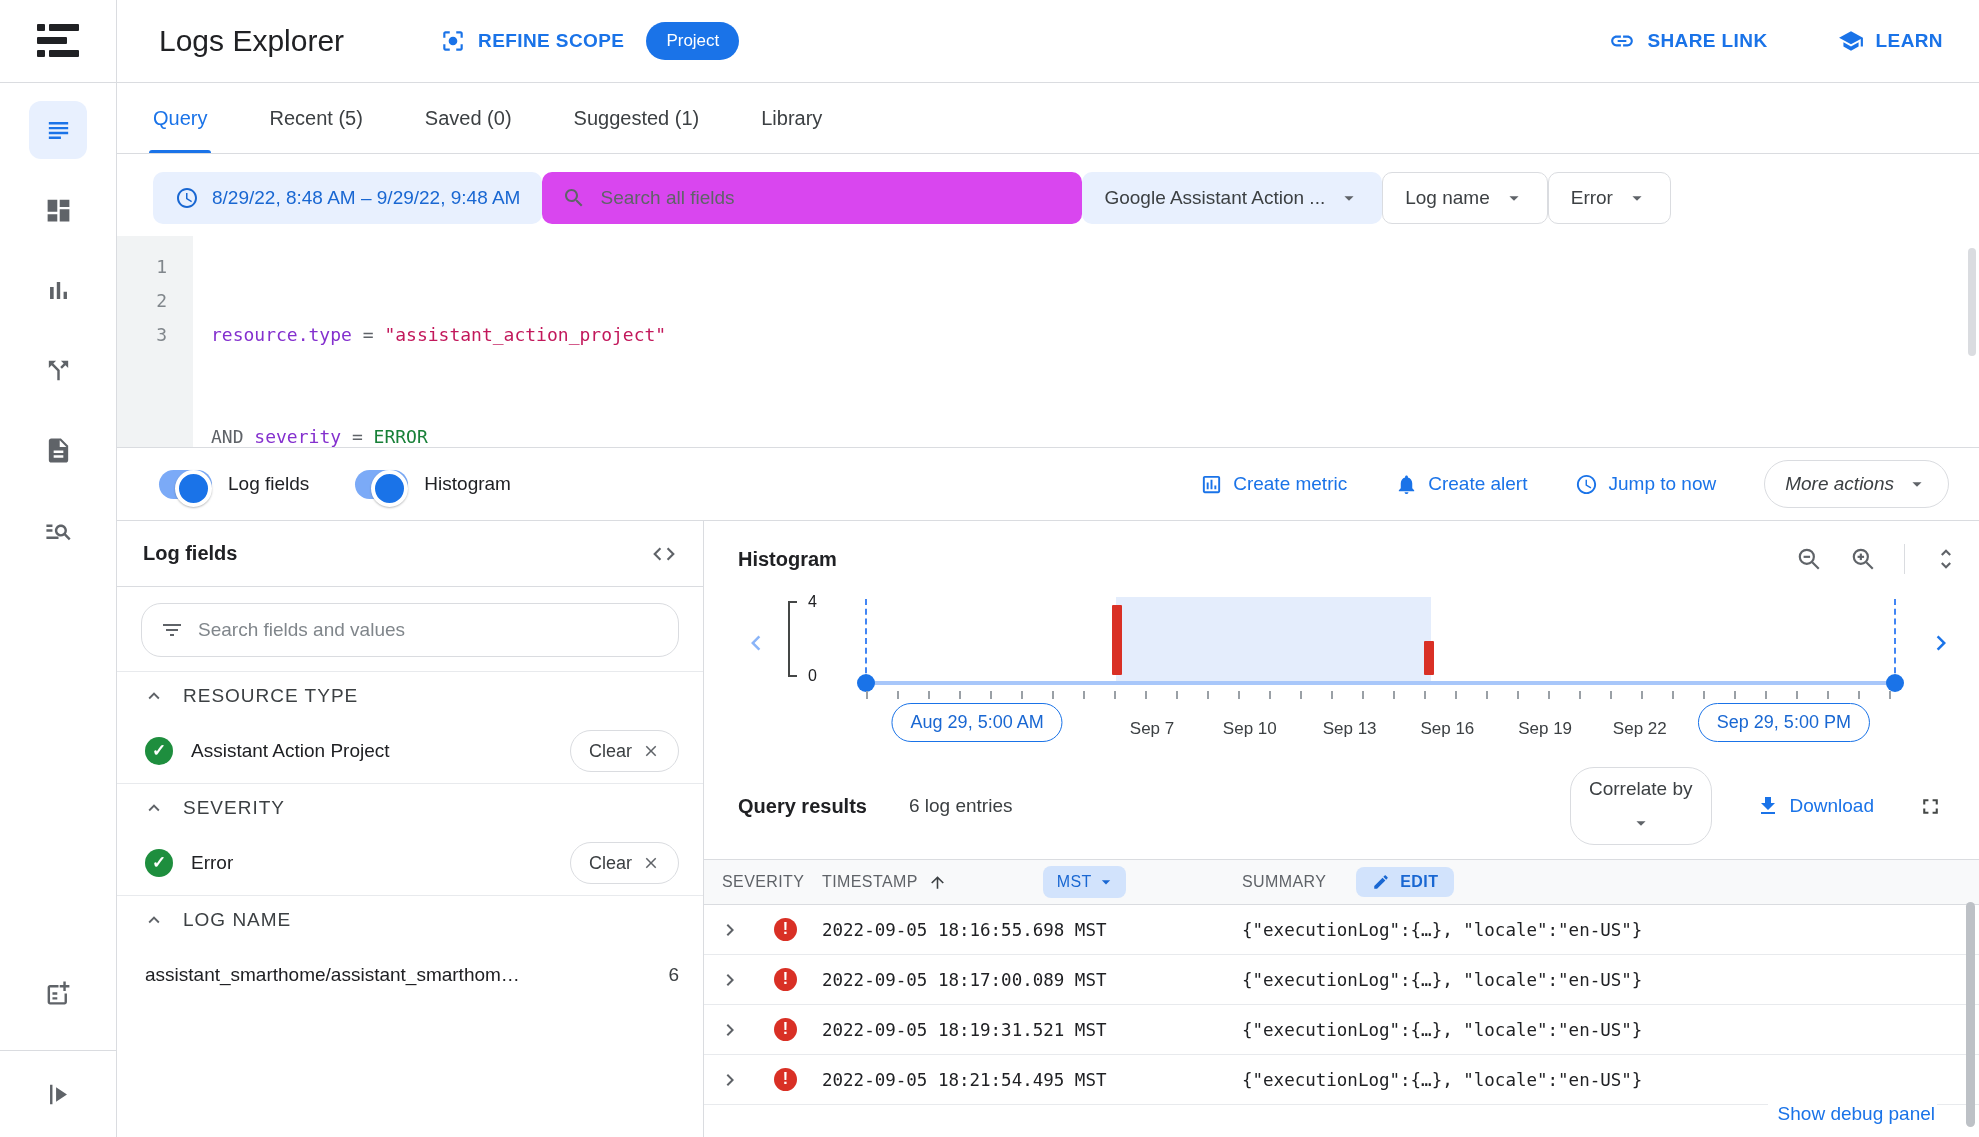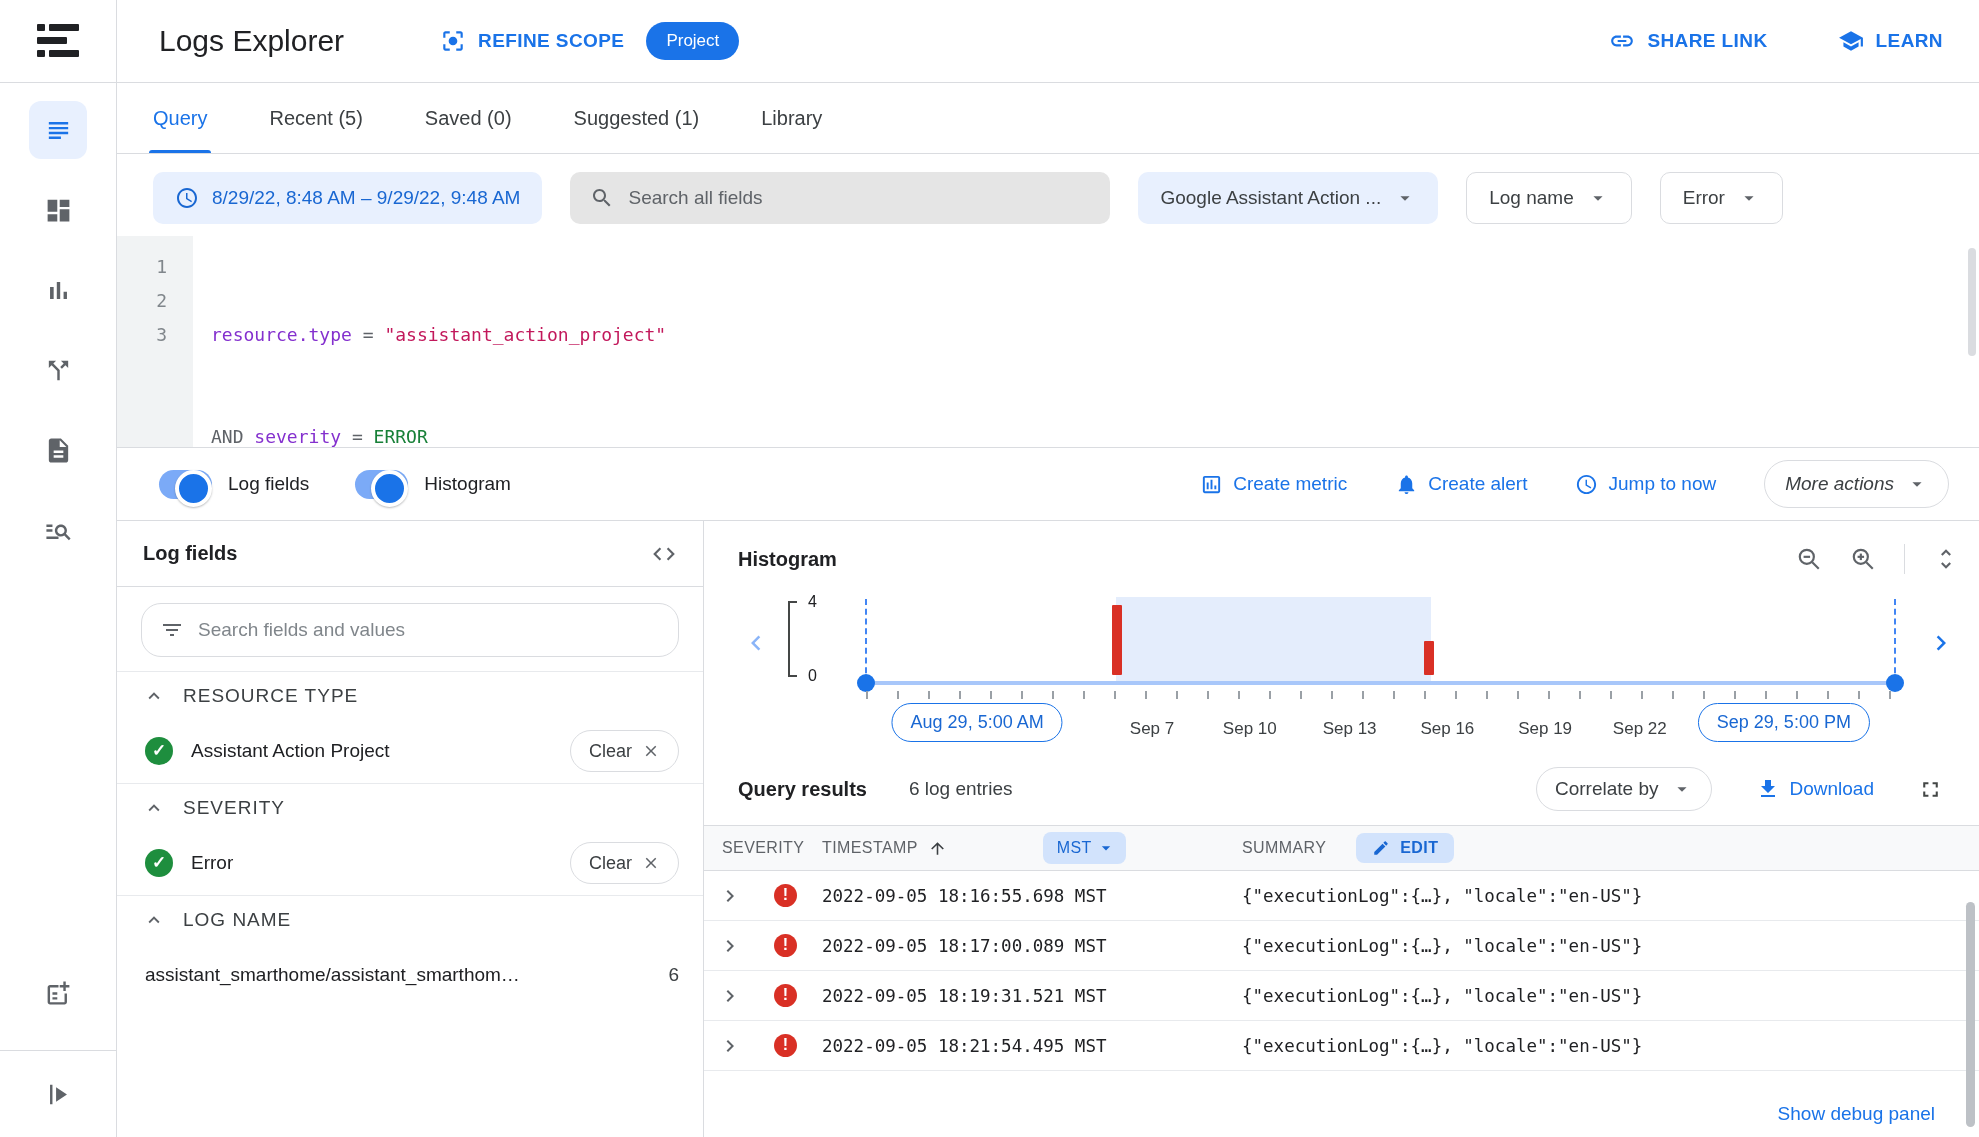--- a/index.html
+++ b/index.html
@@ -39,25 +39,25 @@
   .tab { position:relative; display:flex; align-items:center; margin-right:62px; font-size:20px; font-weight:500; color:#3c4043; cursor:pointer; white-space:nowrap; }
   .tab.active { color:#1a73e8; }
   .tab.active::after { content:""; position:absolute; left:-4px; right:-4px; bottom:0; height:3px; background:#1a73e8; border-radius:3px 3px 0 0; }
   .tab-actions { margin-left:auto; display:flex; align-items:center; gap:42px; }
   .action-link { display:flex; align-items:center; gap:10px; color:#1a73e8; font-size:19px; font-weight:500; cursor:pointer; white-space:nowrap; }
   .action-link svg { width:23px; height:23px; fill:#1a73e8; }
   .run-btn { background:#1a73e8; color:#fff; border:none; border-radius:6px; font-family:inherit; font-size:19px; font-weight:500; padding:13px 26px; cursor:pointer; white-space:nowrap; }
 
   
   .filterbar { padding:18px 36px 12px; flex:none; }
-  .filter-row1 { display:flex; align-items:center; gap:28px; }
+  .filter-row1 { display:flex; align-items:center; gap:0; }
   .chip { height:52px; display:flex; align-items:center; gap:13px; border-radius:10px; font-size:19px; padding:0 22px; white-space:nowrap; cursor:pointer; }
   .chip-time { background:#e8f0fe; color:#1967d2; }
   .chip-time svg { width:24px; height:24px; fill:#1967d2; }
-  .search-box { width:540px; background:#e5e5e5; border-radius:10px; height:52px; display:flex; align-items:center; gap:14px; padding:0 20px; }
+  .search-box { width:540px; background:#d946ef; border-radius:10px; height:52px; display:flex; align-items:center; gap:14px; padding:0 20px; }
   .search-box svg { width:24px; height:24px; fill:#5f6368; flex:none; }
   .search-box input { border:none; background:transparent; outline:none; font-family:inherit; font-size:19px; color:#202124; width:100%; }
   .search-box input::placeholder { color:#5f6368; }
   .chip-resource { background:#e8f0fe; color:#3c4043; }
   .chip-outline { background:#fff; border:1px solid #dadce0; color:#3c4043; }
   .dd-arrow { width:22px; height:22px; fill:#5f6368; flex:none; }
   .filter-row2 { display:flex; align-items:center; gap:30px; margin-top:16px; }
   .plus-filter { background:#e8f0fe; color:#1967d2; height:46px; border-radius:10px; padding:0 20px; font-size:19px; display:flex; align-items:center; cursor:pointer; }
   .switch-group { display:flex; align-items:center; gap:16px; font-size:19px; font-weight:500; color:#202124; }
   .switch { width:53px; height:29px; border-radius:15px; background:#7baaf7; position:relative; cursor:pointer; flex:none; }
@@ -131,21 +131,21 @@
   .xlabels { position:relative; height:50px; margin-top:4px; }
   .xl { position:absolute; top:16px; transform:translateX(-50%); font-size:17px; color:#3c4043; white-space:nowrap; }
   .range-chip { position:absolute; top:0; transform:translateX(-50%); border:1.5px solid #1a73e8; color:#1967d2; background:#fff; border-radius:22px; padding:8px 18px; font-size:18px; white-space:nowrap; cursor:pointer; }
 
   
   .results { flex:1; min-height:0; display:flex; flex-direction:column; margin-top:4px; }
   .results-header { display:flex; align-items:center; padding:10px 36px 14px 34px; }
   .results-title { font-size:20px; font-weight:700; }
   .results-count { font-size:19px; color:#3c4043; margin-left:42px; }
   .results-tools { margin-left:auto; display:flex; align-items:center; gap:44px; }
-  .correlate-btn { border:1px solid #dadce0; background:#fff; border-radius:24px; padding:10px 18px; display:flex; align-items:center; gap:12px; color:#3c4043; font-size:19px; font-weight:500; cursor:pointer; font-family:inherit; }
+  .correlate-btn { border:1px solid #dadce0; background:#fff; border-radius:24px; padding:10px 18px; display:flex; align-items:center; gap:12px; color:#3c4043; font-size:19px; font-weight:500; cursor:pointer; font-family:inherit;flex-direction:column; }
   .download-link { display:flex; align-items:center; gap:10px; color:#1a73e8; font-size:19px; font-weight:500; cursor:pointer; }
   .download-link svg { width:24px; height:24px; fill:#1a73e8; }
   .fullscreen-btn svg { width:25px; height:25px; fill:#444746; cursor:pointer; }
 
   .table-head { display:flex; align-items:center; height:46px; flex:none; background:#f8f9fa; border-top:1px solid #dadce0; border-bottom:1px solid #dadce0; font-size:16px; font-weight:500; color:#5f6368; letter-spacing:.4px; }
   .col-sev { width:118px; flex:none; padding-left:18px; }
   .col-time { width:420px; flex:none; display:flex; align-items:center; gap:10px; }
   .col-time svg.sort { width:19px; height:19px; fill:#3c4043; }
   .tz-chip { margin-left:86px; background:#d2e3fc; color:#1967d2; border-radius:8px; padding:6px 10px 6px 14px; display:flex; align-items:center; gap:4px; font-size:16px; font-weight:500; cursor:pointer; }
   .tz-chip svg { width:20px; height:20px; fill:#1967d2; }

